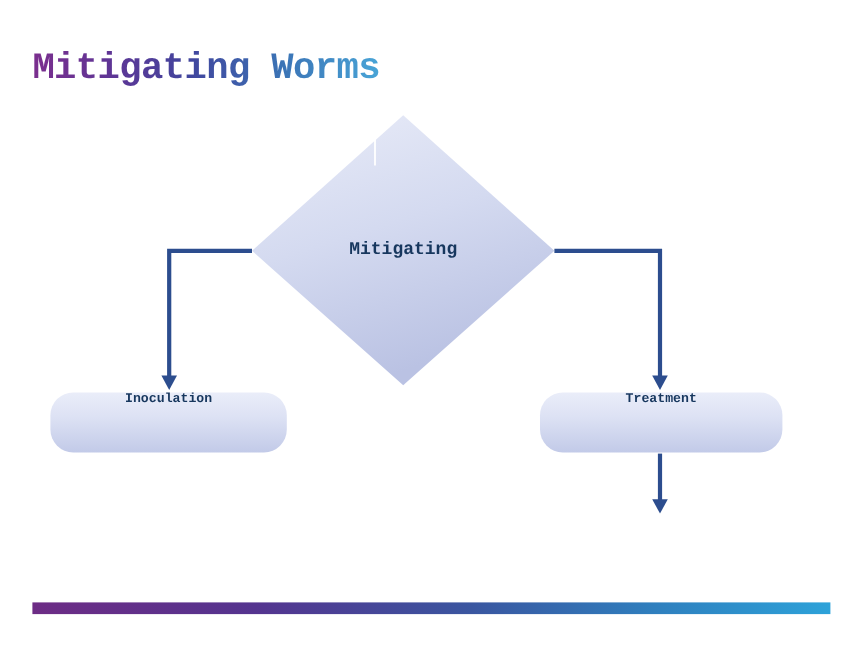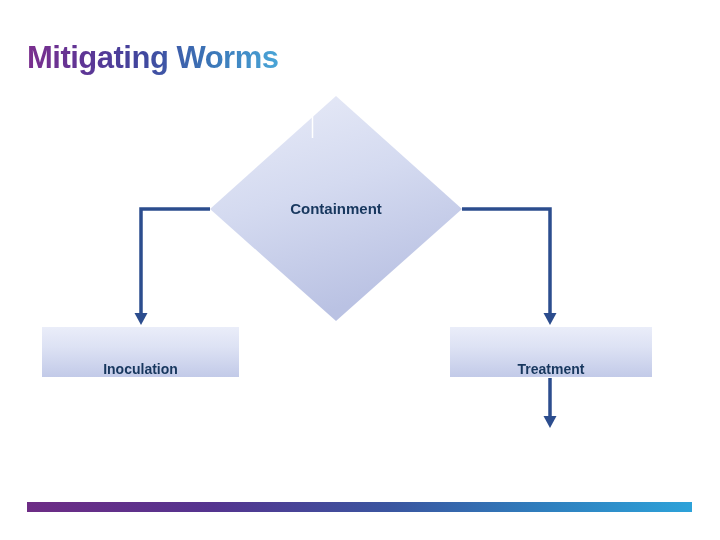--- a/index.html
+++ b/index.html
@@ -1,36 +1,36 @@
 <!DOCTYPE html>
 <html><head>
 <meta charset="utf-8">
 <style>
   html,body{margin:0;padding:0;background:#fff;}
   .slide{
     position:relative;width:720px;height:512px;background:#ffffff;overflow:hidden;
-    font-family:Liberation Sans, sans-serif;
+    font-family:Liberation Mono, monospace;
   }
   .title{
     position:absolute;left:27px;top:40px;margin:0;
     font-size:31px;font-weight:bold;letter-spacing:-0.5px;
     background:linear-gradient(90deg,#7b2f8e 0%,#5f3595 22%,#41459d 45%,#3b74b6 72%,#49a5d7 100%);
     -webkit-background-clip:text;background-clip:text;color:transparent;
   }
   .svg-layer{position:absolute;left:0;top:0;width:720px;height:540px;}
   .shape-label{
     position:absolute;color:#17375e;font-weight:bold;font-size:15px;
     text-align:center;
   }
   .diamond-label{left:210px;top:200px;width:252px;}
   .node-box{
     position:absolute;height:50px;
     background:linear-gradient(180deg,#eaedf9 0%,#dde2f4 40%,#c2cae8 100%);
-    color:#17375e;font-weight:bold;font-size:14px;
-    display:flex;align-items:flex-end;justify-content:center;
+    color:#17375e;font-weight:bold;font-size:11px;
+    display:flex;align-items:flex-start;justify-content:center;border-radius:19px;
   }
   .box-inoculation{left:42px;top:327px;width:197px;}
   .box-quarantine{left:450px;top:327px;width:202px;}
   .box-treatment{left:449px;top:429px;width:203px;}
   .footer-bar{
     position:absolute;left:27px;top:502px;width:665px;height:10px;
     background:linear-gradient(90deg,#6d2c85 0%,#54348f 28%,#3a56a0 55%,#2f7fbe 78%,#2da2d9 100%);
   }
   .footer-copyright{
     position:absolute;left:28px;top:519px;font-size:6.8px;color:#9a9a9a;
@@ -64,21 +64,21 @@
     <polyline points="210,209 141,209 141,314" fill="none" stroke="#2c4d8e" stroke-width="3.5"></polyline>
     <polygon points="134.5,313 147.5,313 141,325" fill="#2c4d8e"></polygon>
 
     <polyline points="462,209 550,209 550,314" fill="none" stroke="#2c4d8e" stroke-width="3.5"></polyline>
     <polygon points="543.5,313 556.5,313 550,325" fill="#2c4d8e"></polygon>
 
     <line x1="550" y1="378" x2="550" y2="417" stroke="#2c4d8e" stroke-width="3.5"></line>
     <polygon points="543.5,416 556.5,416 550,428" fill="#2c4d8e"></polygon>
   </svg>
 
-  <div class="shape-label diamond-label">Containment</div>
+  <div class="shape-label diamond-label">Mitigating</div>
 
   <div class="node-box box-inoculation">
     <span>Inoculation</span>
   </div>
 
   <div class="node-box box-quarantine">
     <span>Treatment</span>
   </div>
 
 

